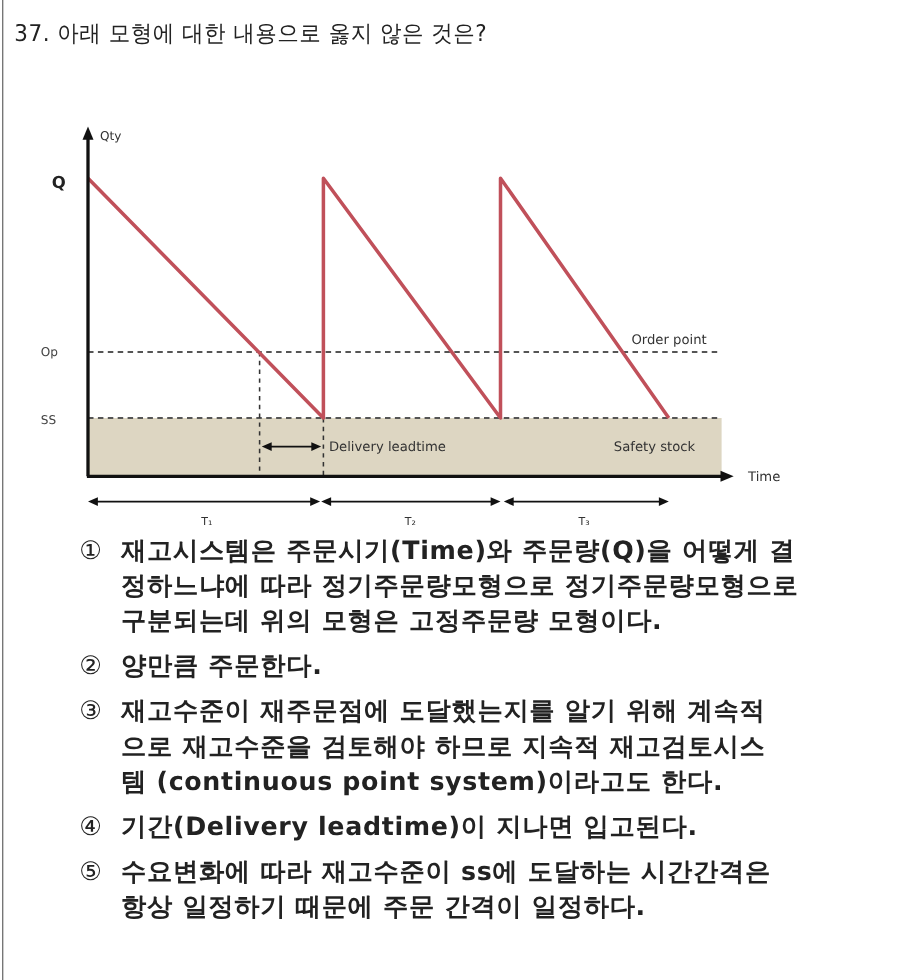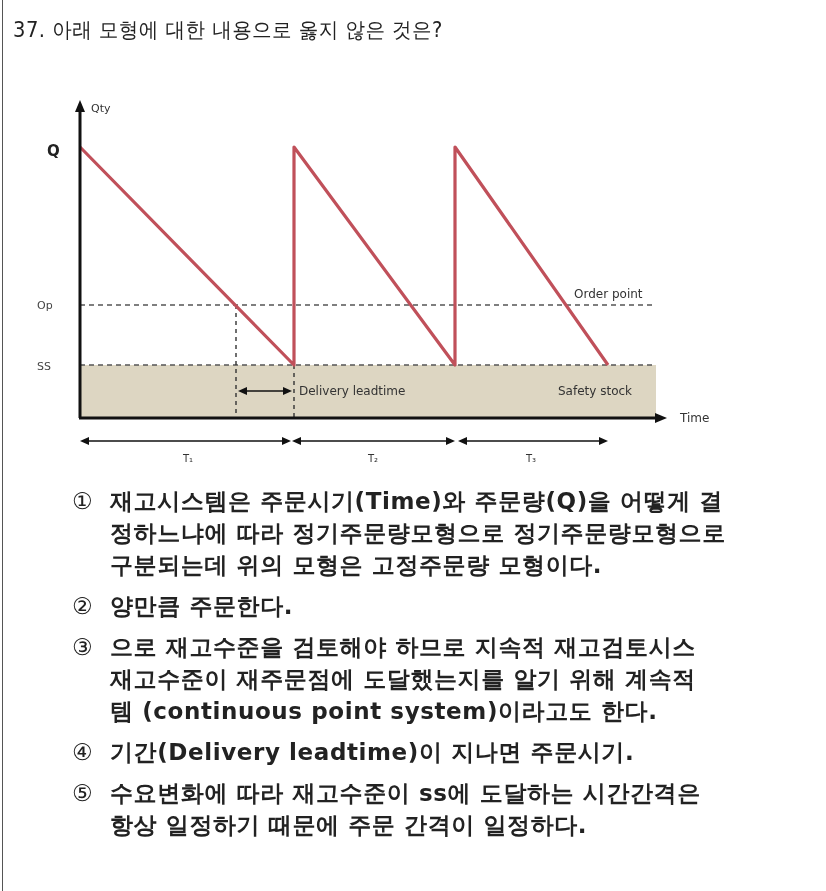--- a/index.html
+++ b/index.html
@@ -12,21 +12,21 @@
     position: absolute; left: 2px; top: 0; width: 824px; height: 891px;
     border-left: 1px solid #555;
     box-sizing: border-box;
   }
   .question {
     position: absolute; left: 13px; top: 16px;
     font-size: 21px; letter-spacing: 0.5px; color: #222;
     transform: scaleX(0.93); transform-origin: left top;
     white-space: nowrap;
   }
-  .figure { position: absolute; left: 0; top: 0; width: 762px; height: 480px; }
+  .figure { position: absolute; left: 0; top: 15px; width: 762px; height: 480px; }
   .figure svg { position: absolute; left: 0; top: 0; }
   .choices {
     position: absolute; left: 72px; top: 485px; width: 690px;
   }
   .choice {
     position: relative; padding-left: 38px; margin-bottom: 9px;
     font-size: 23px; line-height: 32px; color: #222;
     letter-spacing: 0.6px;
   }
   .choice .num {
@@ -100,26 +100,26 @@
     <span class="line">재고시스템은 주문시기(Time)와 주문량(Q)을 어떻게 결</span>
     <span class="line">정하느냐에 따라 정기주문량모형으로 정기주문량모형으로</span>
     <span class="line">구분되는데 위의 모형은 고정주문량 모형이다.</span>
   </div>
   <div class="choice">
     <span class="num">②</span>
     <span class="line">양만큼 주문한다.</span>
   </div>
   <div class="choice">
     <span class="num">③</span>
+    <span class="line">재고수준이 재주문점에 도달했는지를 알기 위해 계속적</span>
     <span class="line">으로 재고수준을 검토해야 하므로 지속적 재고검토시스</span>
-    <span class="line">재고수준이 재주문점에 도달했는지를 알기 위해 계속적</span>
     <span class="line">템 (continuous point system)이라고도 한다.</span>
   </div>
   <div class="choice">
     <span class="num">④</span>
-    <span class="line">기간(Delivery leadtime)이 지나면 주문시기.</span>
+    <span class="line">기간(Delivery leadtime)이 지나면 입고된다.</span>
   </div>
   <div class="choice">
     <span class="num">⑤</span>
     <span class="line">수요변화에 따라 재고수준이 ss에 도달하는 시간간격은</span>
     <span class="line">항상 일정하기 때문에 주문 간격이 일정하다.</span>
   </div>
 </div>
 
 </body></html>

